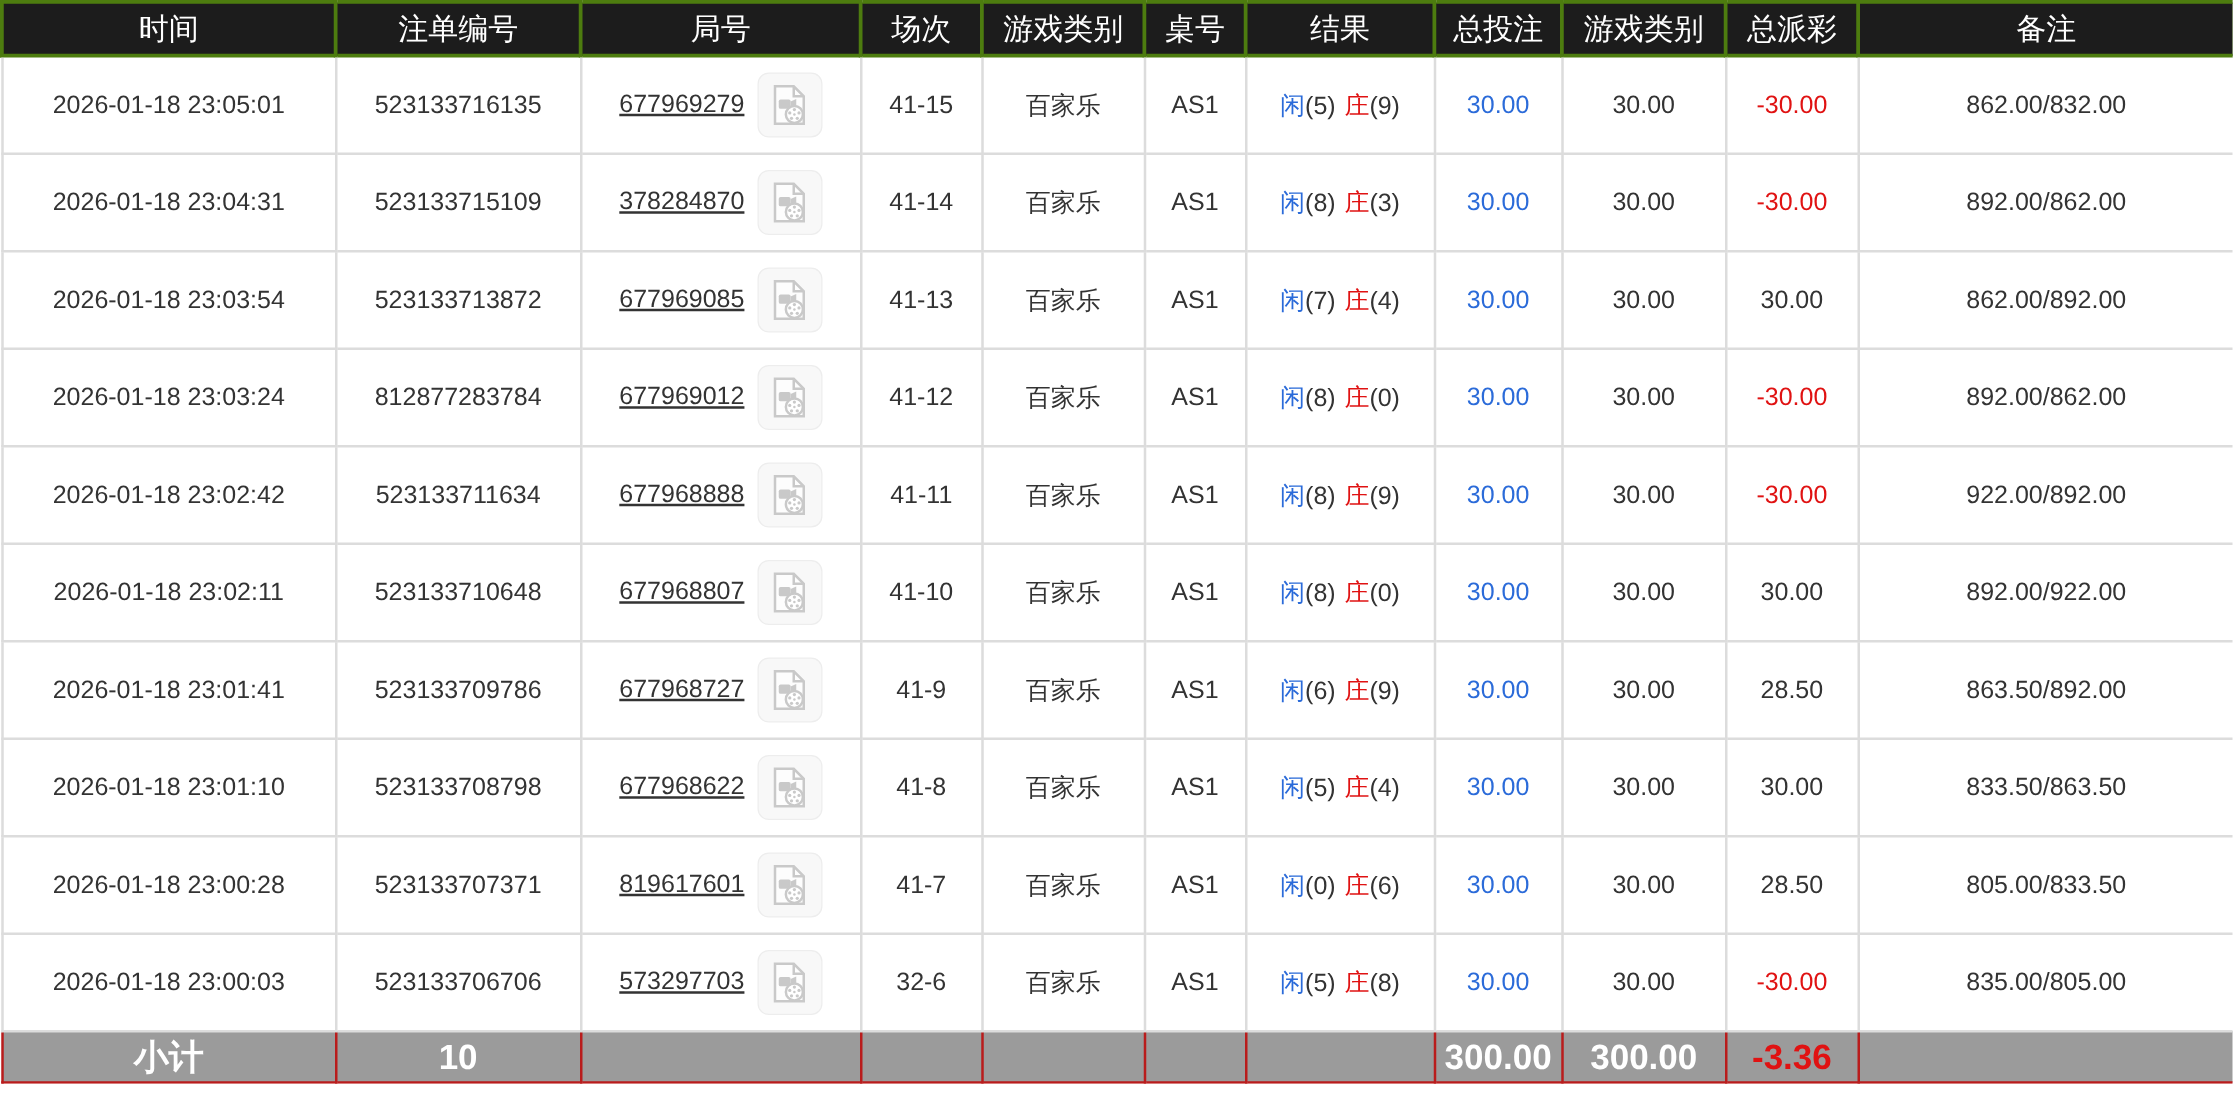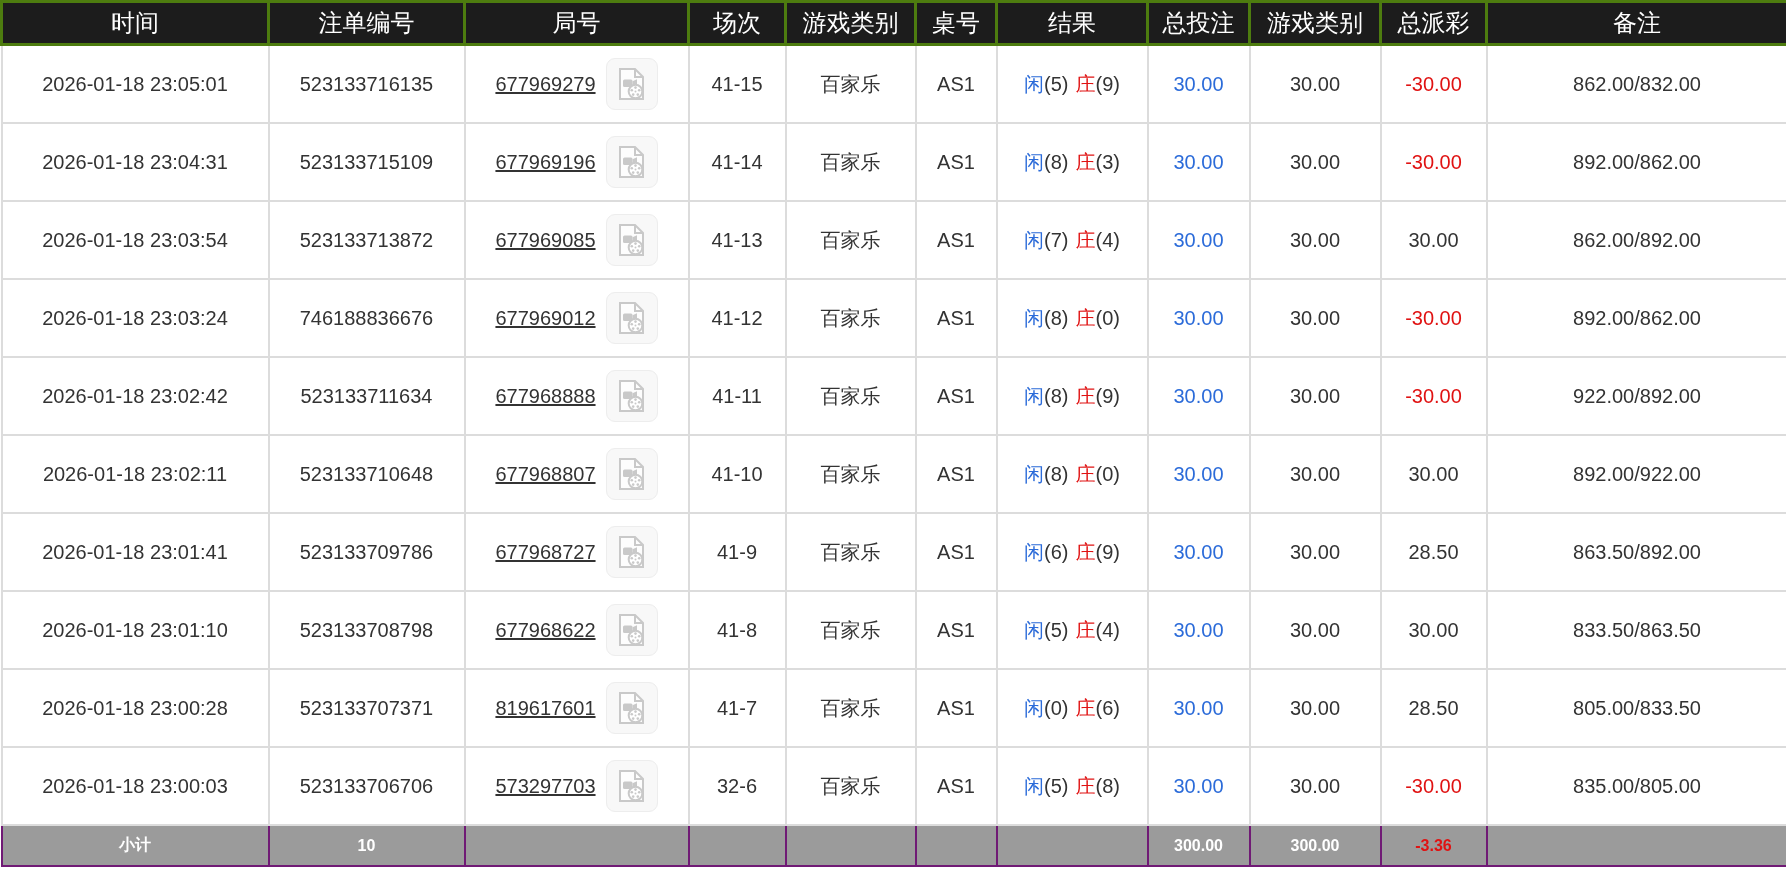--- a/index.html
+++ b/index.html
@@ -28,24 +28,24 @@
     border:2px solid #dcdcdc;
     height:76px;
     text-align:center;
     vertical-align:middle;
     font-size:20px;
     color:#333333;
     padding:0;
   }
   tfoot td {
     background:#9b9b9b;
-    border:2px solid #701a75;
+    border:2px solid #b91c1c;
     height:39px;
     text-align:center;
-    font-size:16px;
+    font-size:28px;
     color:#ffffff;
     font-weight:700;
     padding:0;
   }
   .blue { color:#2b6bd9; }
   .red  { color:#e01212; }
   td.col-total { color:#2b6bd9; }
   .gap-r { margin-right:7px; }
   .round-no { vertical-align:middle;text-decoration:underline; }
   .video-btn {
@@ -125,21 +125,21 @@
     <td class="col-total"><span>30.00</span></td>
     <td><span>30.00</span></td>
     <td><span class="red">-30.00</span></td>
     <td><span>862.00/832.00</span></td>
   </tr>
 
   <tr>
     <td><span>2026-01-18 23:04:31</span></td>
     <td><span>523133715109</span></td>
     <td>
-      <span class="round-no">677969196</span><button type="button" class="video-btn">
+      <span class="round-no">378284870</span><button type="button" class="video-btn">
             <svg width="36" height="36" viewBox="0 0 36 36" fill="none" xmlns="http://www.w3.org/2000/svg">
         <path d="M6 3 h15 l8 8 v22 H6 Z" stroke="#c9c9c9" stroke-width="2" fill="#fdfdfd"></path>
         <path d="M21 3 v8 h8" stroke="#c9c9c9" stroke-width="2" fill="none"></path>
         <rect x="9" y="13.5" width="9.5" height="7.5" rx="1.5" fill="#c9c9c9"></rect>
         <polygon points="18.5,15.2 23,13.2 23,22.2 18.5,19.8" fill="#c9c9c9"></polygon>
         <circle cx="21.5" cy="25.5" r="6.8" fill="#ffffff" stroke="#c9c9c9" stroke-width="2"></circle>
         <circle cx="21.5" cy="21.6" r="1.3" fill="#c9c9c9"></circle>
         <circle cx="25.2" cy="24.3" r="1.3" fill="#c9c9c9"></circle>
         <circle cx="23.8" cy="28.6" r="1.3" fill="#c9c9c9"></circle>
         <circle cx="19.2" cy="28.6" r="1.3" fill="#c9c9c9"></circle>
@@ -187,21 +187,21 @@
       <span class="blue">闲</span><span class="gap-r">(7)</span><span class="red">庄</span><span>(4)</span>
     </td>
     <td class="col-total"><span>30.00</span></td>
     <td><span>30.00</span></td>
     <td><span>30.00</span></td>
     <td><span>862.00/892.00</span></td>
   </tr>
 
   <tr>
     <td><span>2026-01-18 23:03:24</span></td>
-    <td><span>746188836676</span></td>
+    <td><span>812877283784</span></td>
     <td>
       <span class="round-no">677969012</span><button type="button" class="video-btn">
             <svg width="36" height="36" viewBox="0 0 36 36" fill="none" xmlns="http://www.w3.org/2000/svg">
         <path d="M6 3 h15 l8 8 v22 H6 Z" stroke="#c9c9c9" stroke-width="2" fill="#fdfdfd"></path>
         <path d="M21 3 v8 h8" stroke="#c9c9c9" stroke-width="2" fill="none"></path>
         <rect x="9" y="13.5" width="9.5" height="7.5" rx="1.5" fill="#c9c9c9"></rect>
         <polygon points="18.5,15.2 23,13.2 23,22.2 18.5,19.8" fill="#c9c9c9"></polygon>
         <circle cx="21.5" cy="25.5" r="6.8" fill="#ffffff" stroke="#c9c9c9" stroke-width="2"></circle>
         <circle cx="21.5" cy="21.6" r="1.3" fill="#c9c9c9"></circle>
         <circle cx="25.2" cy="24.3" r="1.3" fill="#c9c9c9"></circle>

